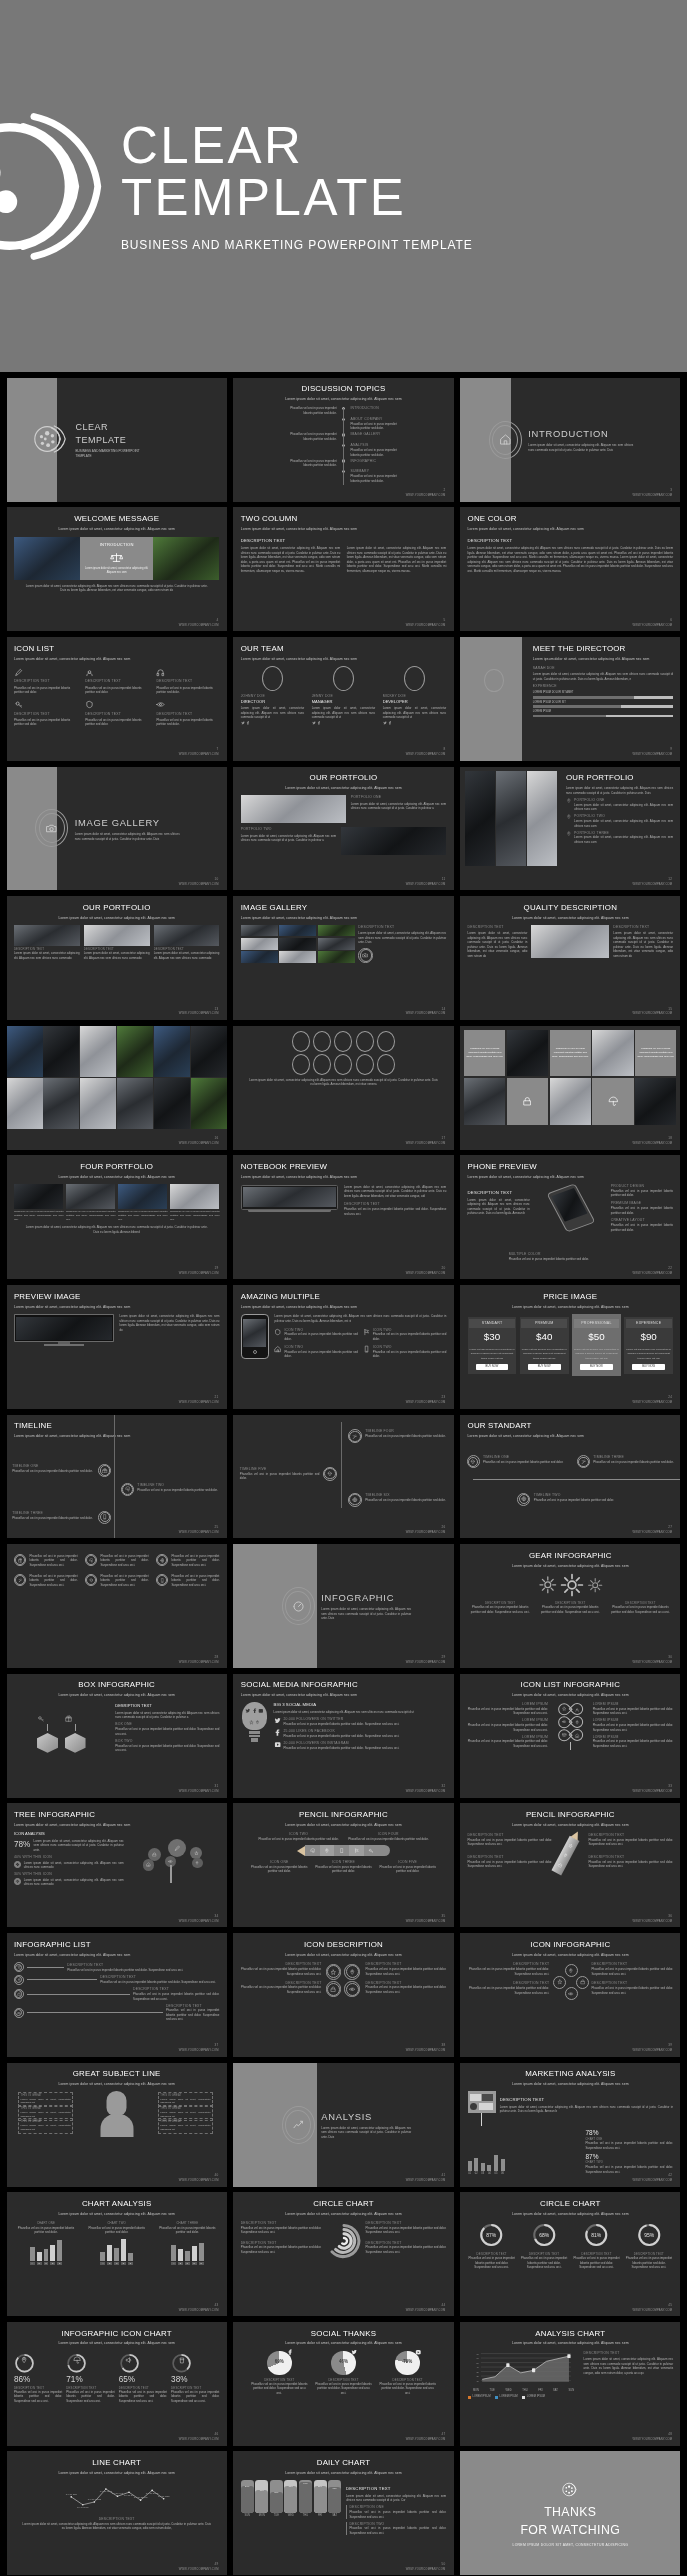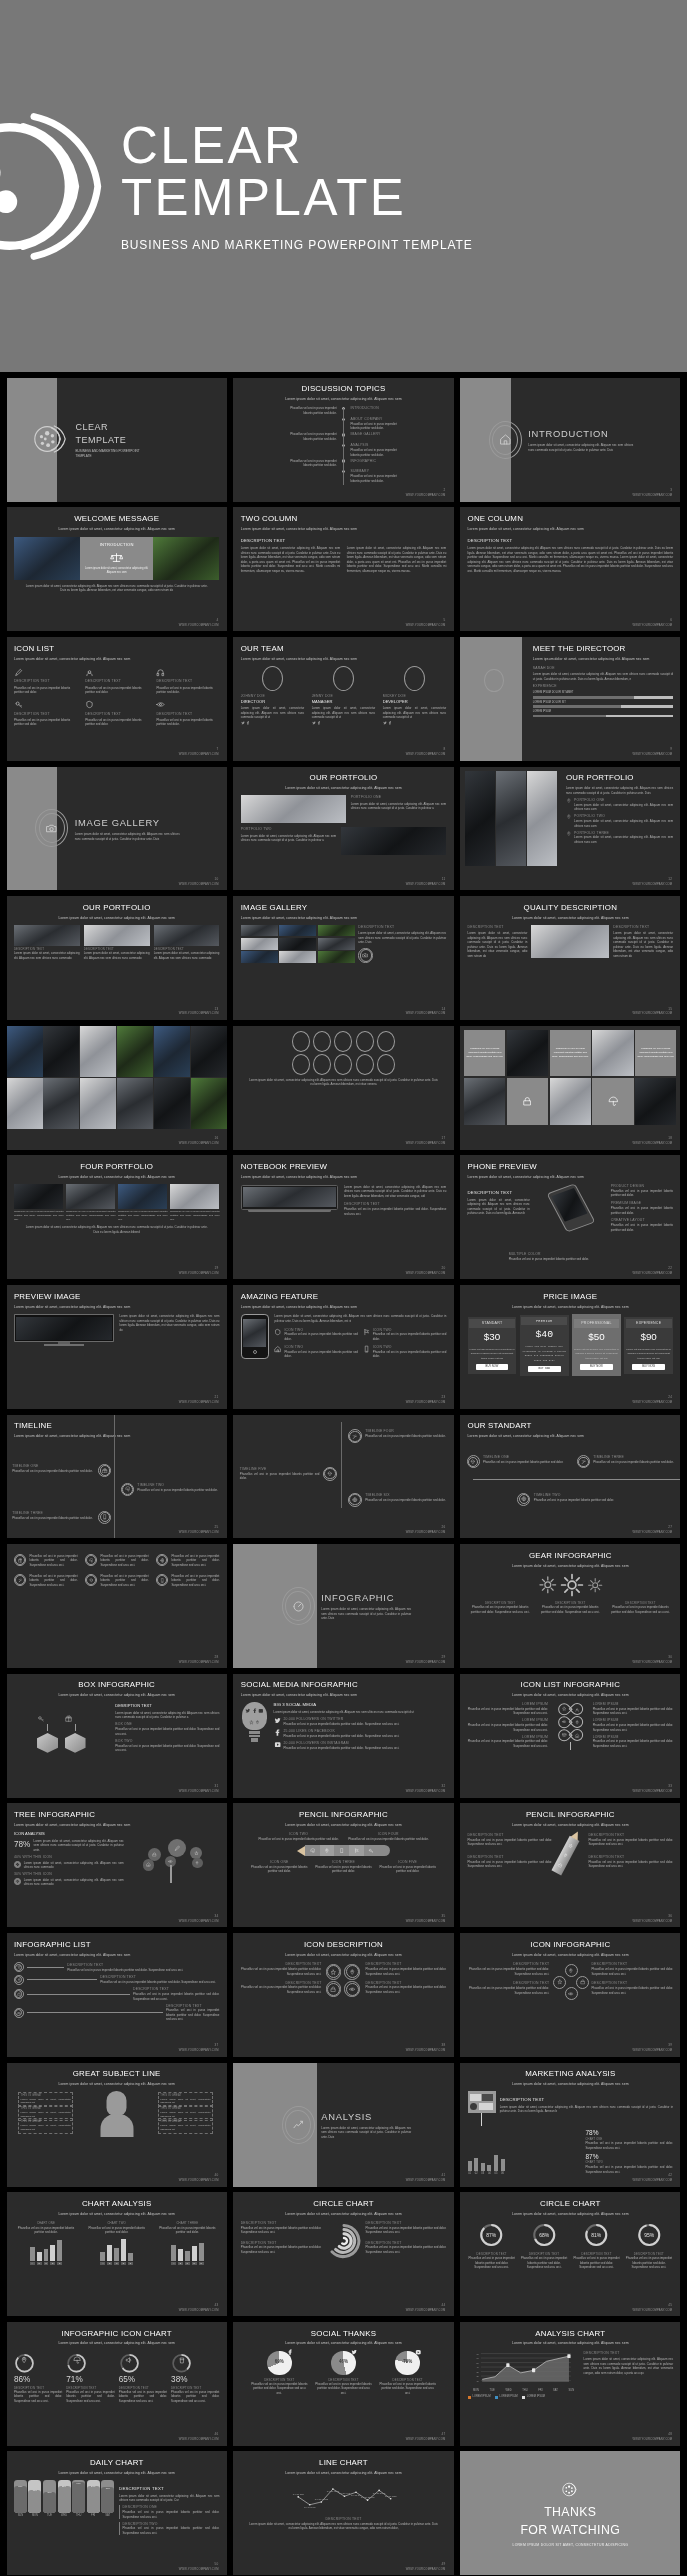--- a/index.html
+++ b/index.html
@@ -330,21 +330,21 @@
         <div style="display:flex;gap:6.5px;margin-top:2.5px">
           <div class="body-t" style="flex:1">Lorem ipsum dolor sit amet, consectetur adipiscing elit. Aliquam nec sem ultrices nunc commodo suscipit id ut justo. Curabitur in pulvinar ante. Duis eu lorem ligula. Aenean bibendum, est vitae venenatis congue, odio sem rutrum dolor, a porta arcu quam sit amet est. Phasellus vel orci in purus imperdiet lobortis porttitor sed dolor. Suspendisse sed arcu orci. Morbi convallis mi fermentum, ullamcorper neque eu, viverra massa.</div>
           <div class="body-t" style="flex:1">Lorem ipsum dolor sit amet, consectetur adipiscing elit. Aliquam nec sem ultrices nunc commodo suscipit id ut justo. Curabitur in pulvinar ante. Duis eu lorem ligula. Aenean bibendum, est vitae venenatis congue, odio sem rutrum dolor, a porta arcu quam sit amet est. Phasellus vel orci in purus imperdiet lobortis porttitor sed dolor. Suspendisse sed arcu orci. Morbi convallis mi fermentum, ullamcorper neque eu, viverra massa.</div>
         </div>
       </div>
       <div class="s-num">5</div>
       <div class="s-web">WWW.YOURCOMPANY.COM</div>
     </div>
     <div class="slide">
       <div class="pad">
-        <div class="s-title">ONE COLUMN</div>
+        <div class="s-title">ONE COLOR</div>
         <div class="s-sub">Lorem ipsum dolor sit amet, consectetur adipiscing elit. Aliquam nec sem</div>
         <div class="s-head">DESCRIPTION TEXT</div>
         <div class="body-t" style="margin-top:2.5px">Lorem ipsum dolor sit amet, consectetur adipiscing elit. Aliquam nec sem ultrices nunc commodo suscipit id ut justo. Curabitur in pulvinar ante. Duis eu lorem ligula. Aenean bibendum, est vitae venenatis congue, odio sem rutrum dolor, a porta arcu quam sit amet est. Phasellus vel orci in purus imperdiet lobortis porttitor sed dolor. Suspendisse sed arcu orci. Morbi convallis mi fermentum, ullamcorper neque eu, viverra massa. Lorem ipsum dolor sit amet, consectetur adipiscing elit. Aliquam nec sem ultrices nunc commodo suscipit id ut justo. Curabitur in pulvinar ante. Duis eu lorem ligula. Aenean bibendum, est vitae venenatis congue, odio sem rutrum dolor, a porta arcu quam sit amet est. Phasellus vel orci in purus imperdiet lobortis porttitor sed dolor. Suspendisse sed arcu orci. Morbi convallis mi fermentum, ullamcorper neque eu, viverra massa.</div>
       </div>
       <div class="s-num">6</div>
       <div class="s-web">WWW.YOURCOMPANY.COM</div>
     </div>
     <div class="slide">
       <div class="pad">
         <div class="s-title">ICON LIST</div>
@@ -811,21 +811,21 @@
           <div style="flex:1">
             <div class="body-t">Lorem ipsum dolor sit amet, consectetur adipiscing elit. Aliquam nec sem ultrices nunc commodo suscipit id ut justo. Curabitur in pulvinar ante. Duis eu lorem ligula. Aenean bibendum, est vitae venenatis congue, odio sem rutrum do</div>
           </div>
         </div>
       </div>
       <div class="s-num">21</div>
       <div class="s-web">WWW.YOURCOMPANY.COM</div>
     </div>
     <div class="slide">
       <div class="pad">
-        <div class="s-title">AMAZING FEATURE</div>
+        <div class="s-title">AMAZING MULTIPLE</div>
         <div class="s-sub">Lorem ipsum dolor sit amet, consectetur adipiscing elit. Aliquam nec sem</div>
         <div style="display:flex;gap:5.7px;margin-top:4.9px">
           <div style="flex:0 0 28px">
             <div style="width:28px;height:45px;border:1px solid #9a9a9a;border-radius:4.1px;background:#141414;padding:3.3px 1.6px;display:flex;flex-direction:column;align-items:center">
               <div class="ph car" style="width:100%;height:28px"></div>
               <div style="width:4.1px;height:4.1px;border-radius:50%;border:0.5px solid #8a8a8a;margin-top:3.3px"></div>
             </div>
           </div>
           <div style="flex:1">
             <div class="body-t">Lorem ipsum dolor sit amet, consectetur adipiscing elit. Aliquam nec sem ultrices nunc commodo suscipit id ut justo. Curabitur in pulvinar ante. Duis eu lorem ligula. Aenean bibendum, est vi</div>
@@ -877,21 +877,21 @@
       <div class="pad">
         <div class="s-title c">PRICE IMAGE</div>
         <div class="s-sub c">Lorem ipsum dolor sit amet, consectetur adipiscing elit. Aliquam nec sem</div>
         <div style="display:flex;gap:3.3px;margin-top:4.9px;align-items:center;justify-content:center">
           <div class="pt-col" style="flex:1;">
             <div class="pt-name">STANDART</div>
             <div class="pt-price">$30</div>
             <div class="pt-feat">Fusce est nisl semper nec elementum in aliquam a sapien Donec sit consequat turpis Fusce est nisl</div>
             <div class="pt-btn">BUY NOW</div>
           </div>
-          <div class="pt-col" style="flex:1;font-family:Liberation Mono, monospace;">
+          <div class="pt-col" style="flex:1;">
             <div class="pt-name">PREMIUM</div>
             <div class="pt-price">$40</div>
             <div class="pt-feat">Fusce est nisl semper nec elementum in aliquam a sapien Donec sit consequat turpis Fusce est nisl</div>
             <div class="pt-btn">BUY NOW</div>
           </div>
           <div class="pt-col hi" style="flex:1;padding-top:4.9px;padding-bottom:5.7px;">
             <div class="pt-name">PROFESSIONAL</div>
             <div class="pt-price">$50</div>
             <div class="pt-feat">Fusce est nisl semper nec elementum in aliquam a sapien Donec sit consequat turpis Fusce est nisl</div>
             <div class="pt-btn">BUY NOW</div>
@@ -2114,83 +2114,20 @@
             <div class="lbl">DESCRIPTION TEXT</div>
             <div class="body-t" style="margin-top:1.6px">Lorem ipsum dolor sit amet, consectetur adipiscing elit. Aliquam nec sem ultrices nunc commodo suscipit id ut justo. Curabitur in pulvinar ante. Duis eu lorem ligula. Aenean bibendum, est vitae venenatis congue, odio sem rutrum dolor, a porta arcu qu</div>
           </div>
         </div>
       </div>
       <div class="s-num">48</div>
       <div class="s-web">WWW.YOURCOMPANY.COM</div>
     </div>
     <div class="slide">
       <div class="pad">
-        <div class="s-title c">DAILY CHART</div>
-        <div class="s-sub c">Lorem ipsum dolor sit amet, consectetur adipiscing elit. Aliquam nec sem</div>
-        <div style="display:flex;gap:4.9px;margin-top:4.1px">
-          <div style="flex:1">
-            <div style="display:flex;gap:1.6px;align-items:flex-end;height:33px">
-              <div style="flex:1;height:33px;border-radius:3.3px;background:#8e8e8e;position:relative;overflow:hidden">
-                <div style="position:absolute;bottom:0;left:0;right:0;height:83%;background:#6a6a6a;border-radius:3.3px"></div>
-                <div style="position:absolute;bottom:75%;left:0;right:0;text-align:center;font-size:2.1px;color:#f0f0f0">83%</div>
-              </div>
-              <div style="flex:1;height:33px;border-radius:3.3px;background:#c5c5c5;position:relative;overflow:hidden">
-                <div style="position:absolute;bottom:0;left:0;right:0;height:71%;background:#8e8e8e;border-radius:3.3px"></div>
-                <div style="position:absolute;bottom:63%;left:0;right:0;text-align:center;font-size:2.1px;color:#f0f0f0">71%</div>
-              </div>
-              <div style="flex:1;height:33px;border-radius:3.3px;background:#8e8e8e;position:relative;overflow:hidden">
-                <div style="position:absolute;bottom:0;left:0;right:0;height:65%;background:#6a6a6a;border-radius:3.3px"></div>
-                <div style="position:absolute;bottom:57%;left:0;right:0;text-align:center;font-size:2.1px;color:#f0f0f0">65%</div>
-              </div>
-              <div style="flex:1;height:33px;border-radius:3.3px;background:#c5c5c5;position:relative;overflow:hidden">
-                <div style="position:absolute;bottom:0;left:0;right:0;height:83%;background:#8e8e8e;border-radius:3.3px"></div>
-                <div style="position:absolute;bottom:75%;left:0;right:0;text-align:center;font-size:2.1px;color:#f0f0f0">83%</div>
-              </div>
-              <div style="flex:1;height:33px;border-radius:3.3px;background:#8e8e8e;position:relative;overflow:hidden">
-                <div style="position:absolute;bottom:0;left:0;right:0;height:94%;background:#6a6a6a;border-radius:3.3px"></div>
-                <div style="position:absolute;bottom:86%;left:0;right:0;text-align:center;font-size:2.1px;color:#f0f0f0">94%</div>
-              </div>
-              <div style="flex:1;height:33px;border-radius:3.3px;background:#c5c5c5;position:relative;overflow:hidden">
-                <div style="position:absolute;bottom:0;left:0;right:0;height:83%;background:#8e8e8e;border-radius:3.3px"></div>
-                <div style="position:absolute;bottom:75%;left:0;right:0;text-align:center;font-size:2.1px;color:#f0f0f0">83%</div>
-              </div>
-              <div style="flex:1;height:33px;border-radius:3.3px;background:#8e8e8e;position:relative;overflow:hidden">
-                <div style="position:absolute;bottom:0;left:0;right:0;height:79%;background:#6a6a6a;border-radius:3.3px"></div>
-                <div style="position:absolute;bottom:71%;left:0;right:0;text-align:center;font-size:2.1px;color:#f0f0f0">79%</div>
-              </div>
-            </div>
-            <div style="display:flex;gap:1.6px;margin-top:0.8px">
-              <div class="tiny" style="flex:1;text-align:center">SUN</div>
-              <div class="tiny" style="flex:1;text-align:center">MON</div>
-              <div class="tiny" style="flex:1;text-align:center">TUE</div>
-              <div class="tiny" style="flex:1;text-align:center">WED</div>
-              <div class="tiny" style="flex:1;text-align:center">THU</div>
-              <div class="tiny" style="flex:1;text-align:center">FRI</div>
-              <div class="tiny" style="flex:1;text-align:center">SAT</div>
-            </div>
-          </div>
-          <div style="flex:1">
-            <div class="s-head">DESCRIPTION TEXT</div>
-            <div class="body-t" style="margin-top:1.6px">Lorem ipsum dolor sit amet, consectetur adipiscing elit. Aliquam nec sem ultrices nunc commodo suscipit id ut justo. Cur</div>
-            <div style="margin-top:2.5px;border-left:0.4px solid #7a7a7a;padding-left:2.5px">
-              <div class="lbl">DESCRIPTION ONE</div>
-              <div class="body-t">Phasellus vel orci in purus imperdiet lobortis porttitor sed dolor. Suspendisse sed arcu orci.</div>
-            </div>
-            <div style="margin-top:2.5px;border-left:0.4px solid #7a7a7a;padding-left:2.5px">
-              <div class="lbl">DESCRIPTION TWO</div>
-              <div class="body-t">Phasellus vel orci in purus imperdiet lobortis porttitor sed dolor. Suspendisse sed arcu orci.</div>
-            </div>
-          </div>
-        </div>
-      </div>
-      <div class="s-num">50</div>
-      <div class="s-web">WWW.YOURCOMPANY.COM</div>
-    </div>
-    <div class="slide">
-      <div class="pad">
         <div class="s-title c">LINE CHART</div>
         <div class="s-sub c">Lorem ipsum dolor sit amet, consectetur adipiscing elit. Aliquam nec sem</div>
         <div style="margin-top:3.3px;position:relative"><svg viewBox="0 0 150 50" width="100%" height="34" style="font-size:4.1px">
             <polyline points="8,26.32 25,37.88 42,33.8 59,14.760000000000002 76,25.299999999999997 93,19.52 110,31.08 127,16.799999999999997 144,29.04" fill="none" stroke="#cfcfcf" stroke-width=".9"></polyline>
             <circle cx="8" cy="26.32" r="1.2" fill="#e8e8e8"></circle>
             <circle cx="25" cy="37.88" r="1.2" fill="#e8e8e8"></circle>
             <circle cx="42" cy="33.8" r="1.2" fill="#e8e8e8"></circle>
             <circle cx="59" cy="14.760000000000002" r="1.2" fill="#e8e8e8"></circle>
             <circle cx="76" cy="25.299999999999997" r="1.2" fill="#e8e8e8"></circle>
             <circle cx="93" cy="19.52" r="1.2" fill="#e8e8e8"></circle>
@@ -2206,20 +2143,83 @@
             <text x="110" y="28.08" font-size="2.8" fill="#a8a8a8" text-anchor="middle" font-family="Liberation Sans">CHART SEVEN</text>
             <text x="127" y="21.799999999999997" font-size="2.8" fill="#a8a8a8" text-anchor="middle" font-family="Liberation Sans">CHART EIGHT</text>
             <text x="144" y="26.04" font-size="2.8" fill="#a8a8a8" text-anchor="middle" font-family="Liberation Sans">CHART NINE</text>
           </svg></div>
         <div class="lbl center" style="margin-top:1.6px">DESCRIPTION TEXT</div>
         <div class="body-t center" style="padding:0 8.2px">Lorem ipsum dolor sit amet, consectetur adipiscing elit. Aliquam nec sem ultrices nunc commodo suscipit id ut justo. Curabitur in pulvinar ante. Duis eu lorem ligula. Aenean bibendum, est vitae venenatis congue, odio sem rutrum dolor, </div>
       </div>
       <div class="s-num">49</div>
       <div class="s-web">WWW.YOURCOMPANY.COM</div>
     </div>
+    <div class="slide">
+      <div class="pad">
+        <div class="s-title c">DAILY CHART</div>
+        <div class="s-sub c">Lorem ipsum dolor sit amet, consectetur adipiscing elit. Aliquam nec sem</div>
+        <div style="display:flex;gap:4.9px;margin-top:4.1px">
+          <div style="flex:1">
+            <div style="display:flex;gap:1.6px;align-items:flex-end;height:33px">
+              <div style="flex:1;height:33px;border-radius:3.3px;background:#8e8e8e;position:relative;overflow:hidden">
+                <div style="position:absolute;bottom:0;left:0;right:0;height:83%;background:#6a6a6a;border-radius:3.3px"></div>
+                <div style="position:absolute;bottom:75%;left:0;right:0;text-align:center;font-size:2.1px;color:#f0f0f0">83%</div>
+              </div>
+              <div style="flex:1;height:33px;border-radius:3.3px;background:#c5c5c5;position:relative;overflow:hidden">
+                <div style="position:absolute;bottom:0;left:0;right:0;height:71%;background:#8e8e8e;border-radius:3.3px"></div>
+                <div style="position:absolute;bottom:63%;left:0;right:0;text-align:center;font-size:2.1px;color:#f0f0f0">71%</div>
+              </div>
+              <div style="flex:1;height:33px;border-radius:3.3px;background:#8e8e8e;position:relative;overflow:hidden">
+                <div style="position:absolute;bottom:0;left:0;right:0;height:65%;background:#6a6a6a;border-radius:3.3px"></div>
+                <div style="position:absolute;bottom:57%;left:0;right:0;text-align:center;font-size:2.1px;color:#f0f0f0">65%</div>
+              </div>
+              <div style="flex:1;height:33px;border-radius:3.3px;background:#c5c5c5;position:relative;overflow:hidden">
+                <div style="position:absolute;bottom:0;left:0;right:0;height:83%;background:#8e8e8e;border-radius:3.3px"></div>
+                <div style="position:absolute;bottom:75%;left:0;right:0;text-align:center;font-size:2.1px;color:#f0f0f0">83%</div>
+              </div>
+              <div style="flex:1;height:33px;border-radius:3.3px;background:#8e8e8e;position:relative;overflow:hidden">
+                <div style="position:absolute;bottom:0;left:0;right:0;height:94%;background:#6a6a6a;border-radius:3.3px"></div>
+                <div style="position:absolute;bottom:86%;left:0;right:0;text-align:center;font-size:2.1px;color:#f0f0f0">94%</div>
+              </div>
+              <div style="flex:1;height:33px;border-radius:3.3px;background:#c5c5c5;position:relative;overflow:hidden">
+                <div style="position:absolute;bottom:0;left:0;right:0;height:83%;background:#8e8e8e;border-radius:3.3px"></div>
+                <div style="position:absolute;bottom:75%;left:0;right:0;text-align:center;font-size:2.1px;color:#f0f0f0">83%</div>
+              </div>
+              <div style="flex:1;height:33px;border-radius:3.3px;background:#8e8e8e;position:relative;overflow:hidden">
+                <div style="position:absolute;bottom:0;left:0;right:0;height:79%;background:#6a6a6a;border-radius:3.3px"></div>
+                <div style="position:absolute;bottom:71%;left:0;right:0;text-align:center;font-size:2.1px;color:#f0f0f0">79%</div>
+              </div>
+            </div>
+            <div style="display:flex;gap:1.6px;margin-top:0.8px">
+              <div class="tiny" style="flex:1;text-align:center">SUN</div>
+              <div class="tiny" style="flex:1;text-align:center">MON</div>
+              <div class="tiny" style="flex:1;text-align:center">TUE</div>
+              <div class="tiny" style="flex:1;text-align:center">WED</div>
+              <div class="tiny" style="flex:1;text-align:center">THU</div>
+              <div class="tiny" style="flex:1;text-align:center">FRI</div>
+              <div class="tiny" style="flex:1;text-align:center">SAT</div>
+            </div>
+          </div>
+          <div style="flex:1">
+            <div class="s-head">DESCRIPTION TEXT</div>
+            <div class="body-t" style="margin-top:1.6px">Lorem ipsum dolor sit amet, consectetur adipiscing elit. Aliquam nec sem ultrices nunc commodo suscipit id ut justo. Cur</div>
+            <div style="margin-top:2.5px;border-left:0.4px solid #7a7a7a;padding-left:2.5px">
+              <div class="lbl">DESCRIPTION ONE</div>
+              <div class="body-t">Phasellus vel orci in purus imperdiet lobortis porttitor sed dolor. Suspendisse sed arcu orci.</div>
+            </div>
+            <div style="margin-top:2.5px;border-left:0.4px solid #7a7a7a;padding-left:2.5px">
+              <div class="lbl">DESCRIPTION TWO</div>
+              <div class="body-t">Phasellus vel orci in purus imperdiet lobortis porttitor sed dolor. Suspendisse sed arcu orci.</div>
+            </div>
+          </div>
+        </div>
+      </div>
+      <div class="s-num">50</div>
+      <div class="s-web">WWW.YOURCOMPANY.COM</div>
+    </div>
     <div class="slide greybg">
       <div class="pad" style="display:flex;flex-direction:column;align-items:center;justify-content:center;height:100%">
         <div><svg viewBox="0 0 60 60" width="21" height="21">
             <g fill="none" stroke="#ffffff" stroke-width="2">
               <circle cx="26" cy="30" r="18"></circle>
               <path d="M32 13 A25 25 0 0 1 46 30 A25 25 0 0 1 32 47"></path>
             </g>
             <g fill="#ffffff">
               <circle cx="26" cy="22" r="3.2"></circle>
               <circle cx="34" cy="26" r="2.6"></circle>

